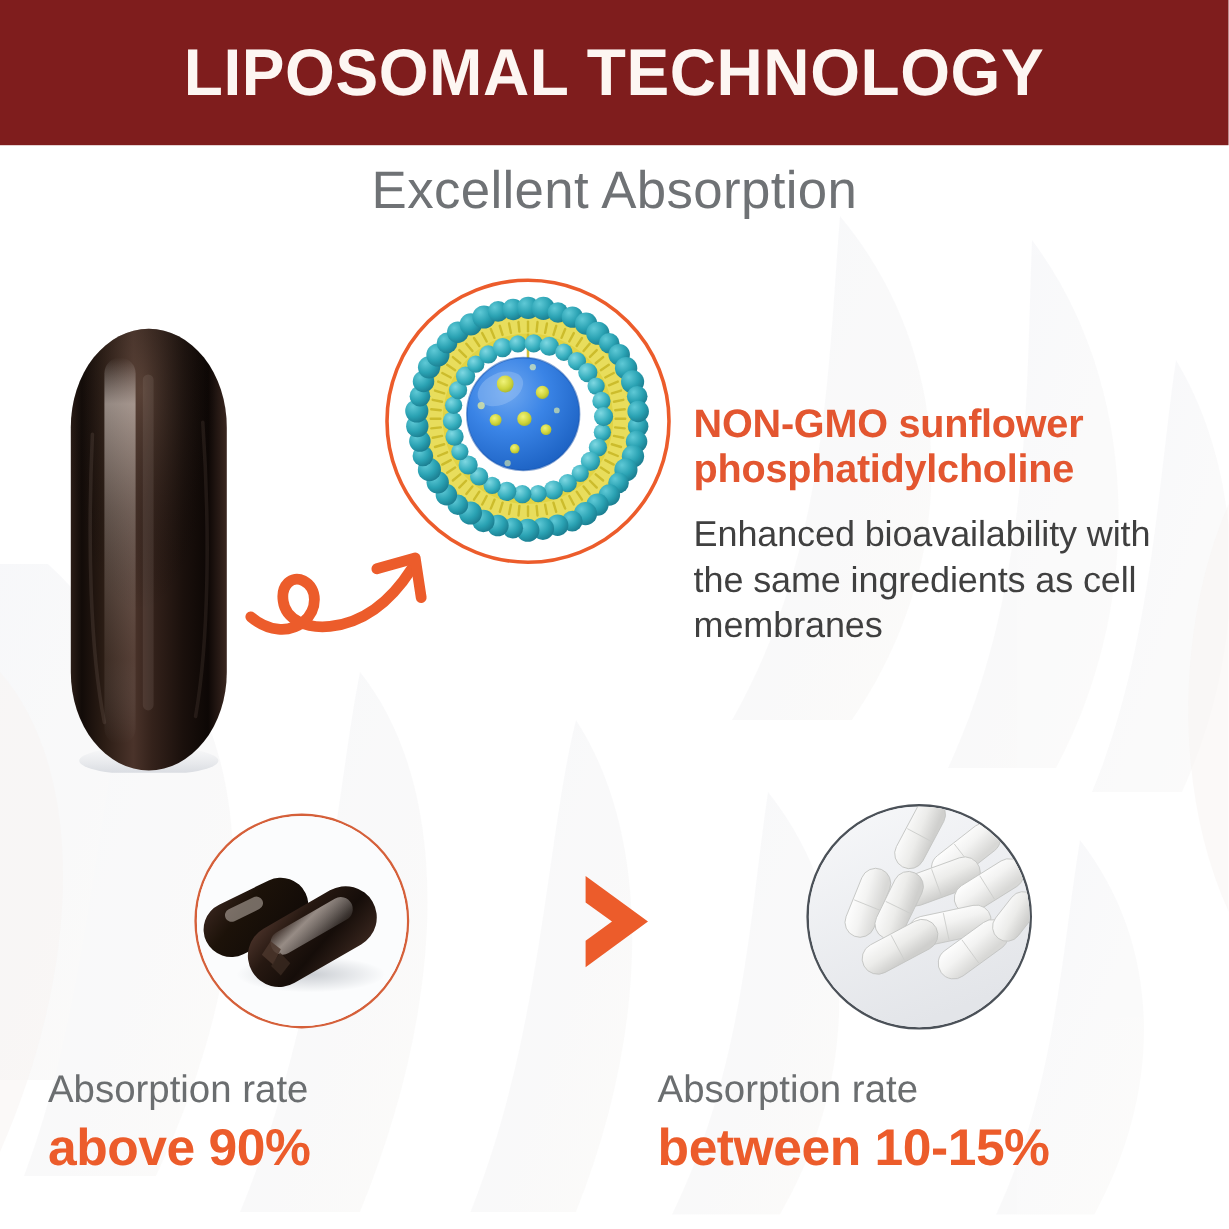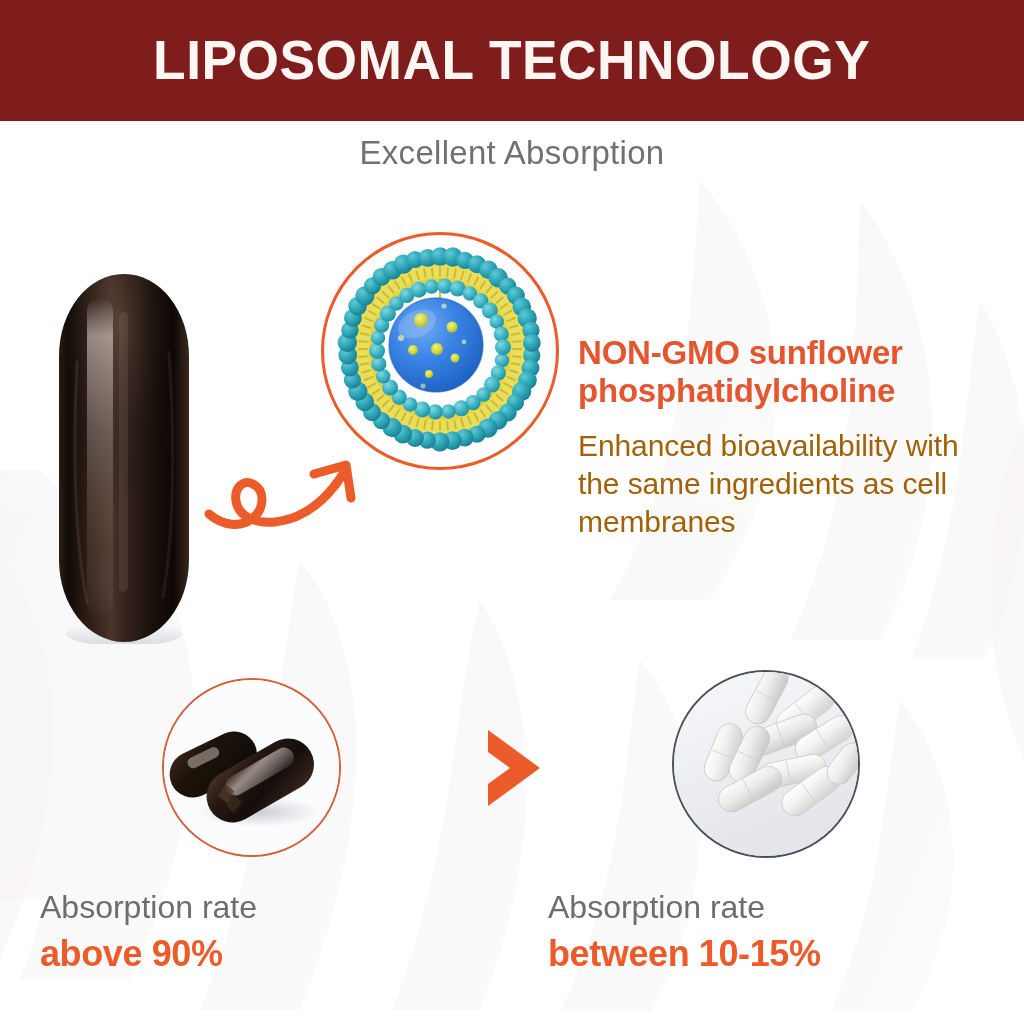--- a/index.html
+++ b/index.html
@@ -53,21 +53,21 @@
   }
 
   
   .subtitle {
     position: absolute;
     left: 0;
     top: 134px;
     width: 1024px;
     text-align: center;
     color: #6F7275;
-    font-size: 33px;
+    font-size: 44px;
     font-weight: 300;
     letter-spacing: 0.3px;
     z-index: 5;
     white-space: nowrap;
   }
 
   
   .big-softgel {
     position: absolute;
     left: 57px;
@@ -121,21 +121,21 @@
   }
   .info-heading {
     color: #E35630;
     font-size: 33px;
     font-weight: bold;
     line-height: 1.16;
     margin: 12px 0 16px 0;
     letter-spacing: -0.2px;
   }
   .info-body {
-    color: #a16207;
+    color: #404040;
     font-size: 30px;
     font-weight: 300;
     line-height: 1.27;
     margin: 0;
     letter-spacing: -0.1px;
   }
 
   
   .cmp-circle-left {
     position: absolute;
@@ -179,21 +179,21 @@
   }
   .cap-label .rate-line {
     color: #6B6E70;
     font-size: 32px;
     font-weight: 300;
     line-height: 1.1;
     white-space: nowrap;
   }
   .cap-label .pct-line {
     color: #EC5C2B;
-    font-size: 36px;
+    font-size: 43px;
     font-weight: bold;
     line-height: 1.15;
     margin-top: 8px;
     letter-spacing: -0.4px;
     white-space: nowrap;
   }
   .cap-label-left  { left: 40px;  top: 890px; width: 425px; }
   .cap-label-right { left: 548px; top: 890px; width: 452px; }
 </style>
 </head>

